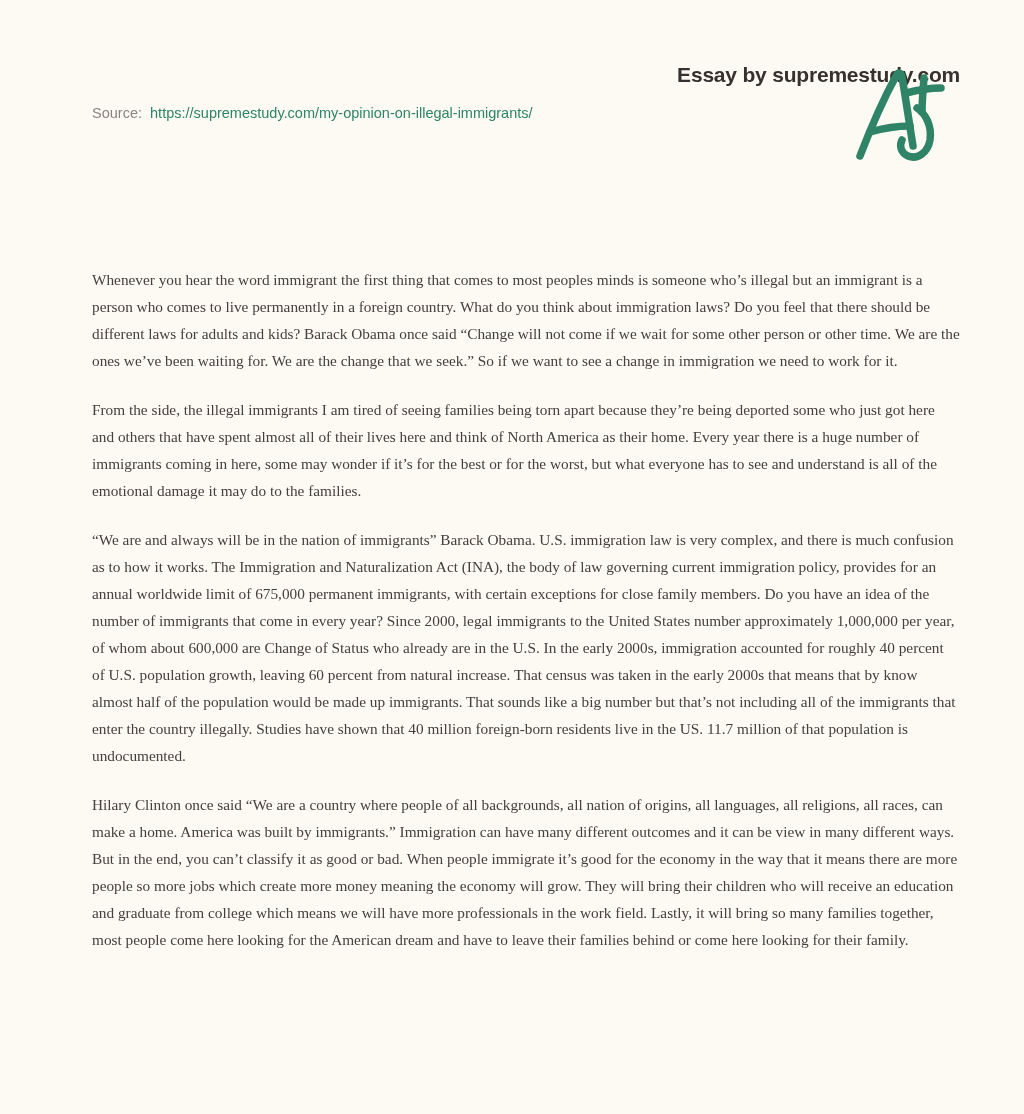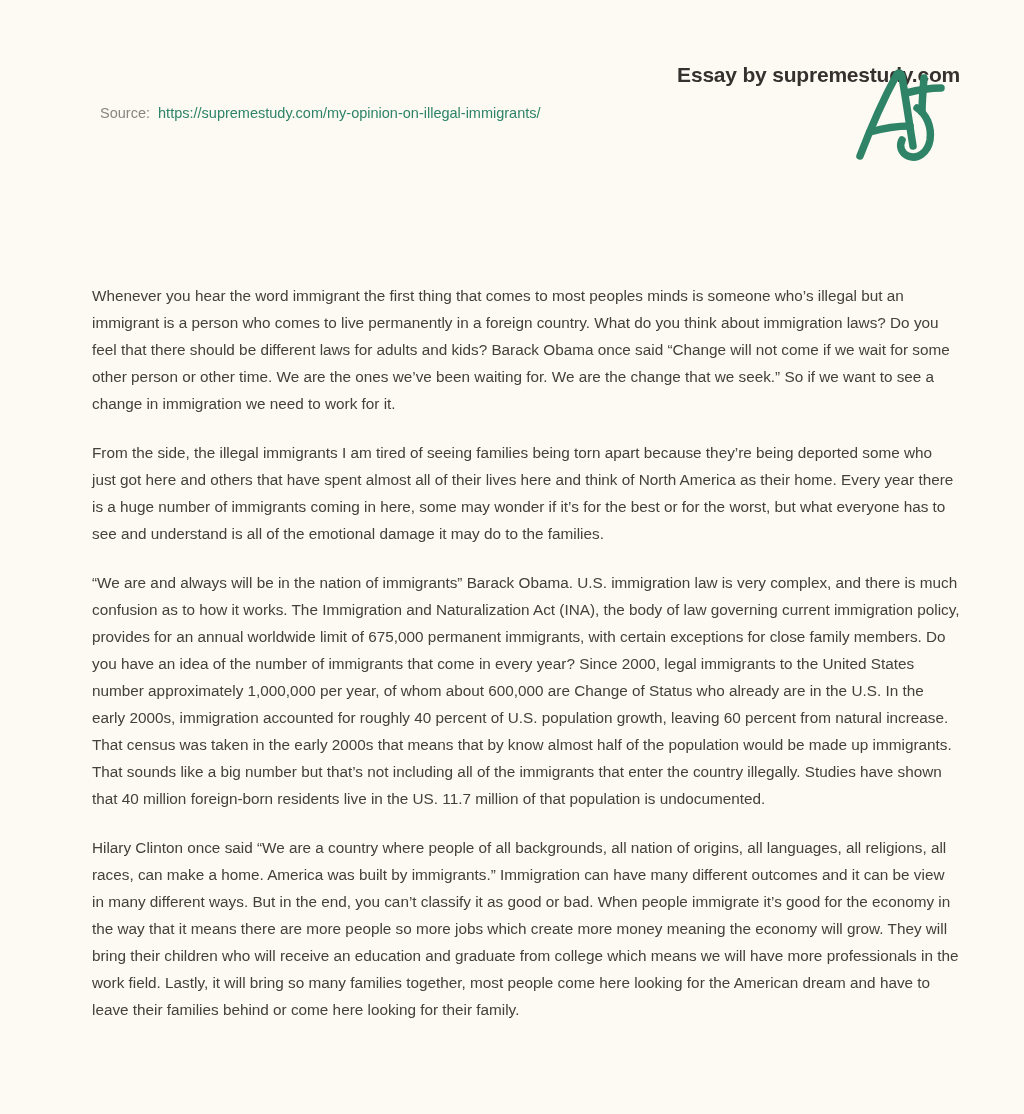--- a/index.html
+++ b/index.html
@@ -31,21 +31,21 @@
   .site-byline {
     font-size: 21px;
     font-weight: bold;
     color: #36312E;
     letter-spacing: -0.2px;
     line-height: 1.2;
     margin: 0;
     text-align: right;
   }
   .source-line {
-    margin: 8px;
+    margin: 0;
     margin-top: 16px;
     font-size: 14.5px;
     line-height: 1.4;
     color: #8A8582;
     white-space: nowrap;
   }
   .source-label {
     color: #8A8582;
   }
   .source-url {
@@ -76,21 +76,22 @@
   }
   .article-title {
     margin: 0;
     font-size: 31px;
     font-weight: bold;
     color: #15120F;
     letter-spacing: -0.4px;
     line-height: 1.2;
   }
   .article-body {
-    margin-top: 36px;
+    margin-top: 20px;
+    font-family: Liberation Serif, serif;
   }
   .article-body p {
     margin: 0 0 22px 0;
     font-size: 15.3px;
     line-height: 27px;
     color: #46403C;
     text-align: left;
   }
   .article-body p:last-child {
     margin-bottom: 0;

